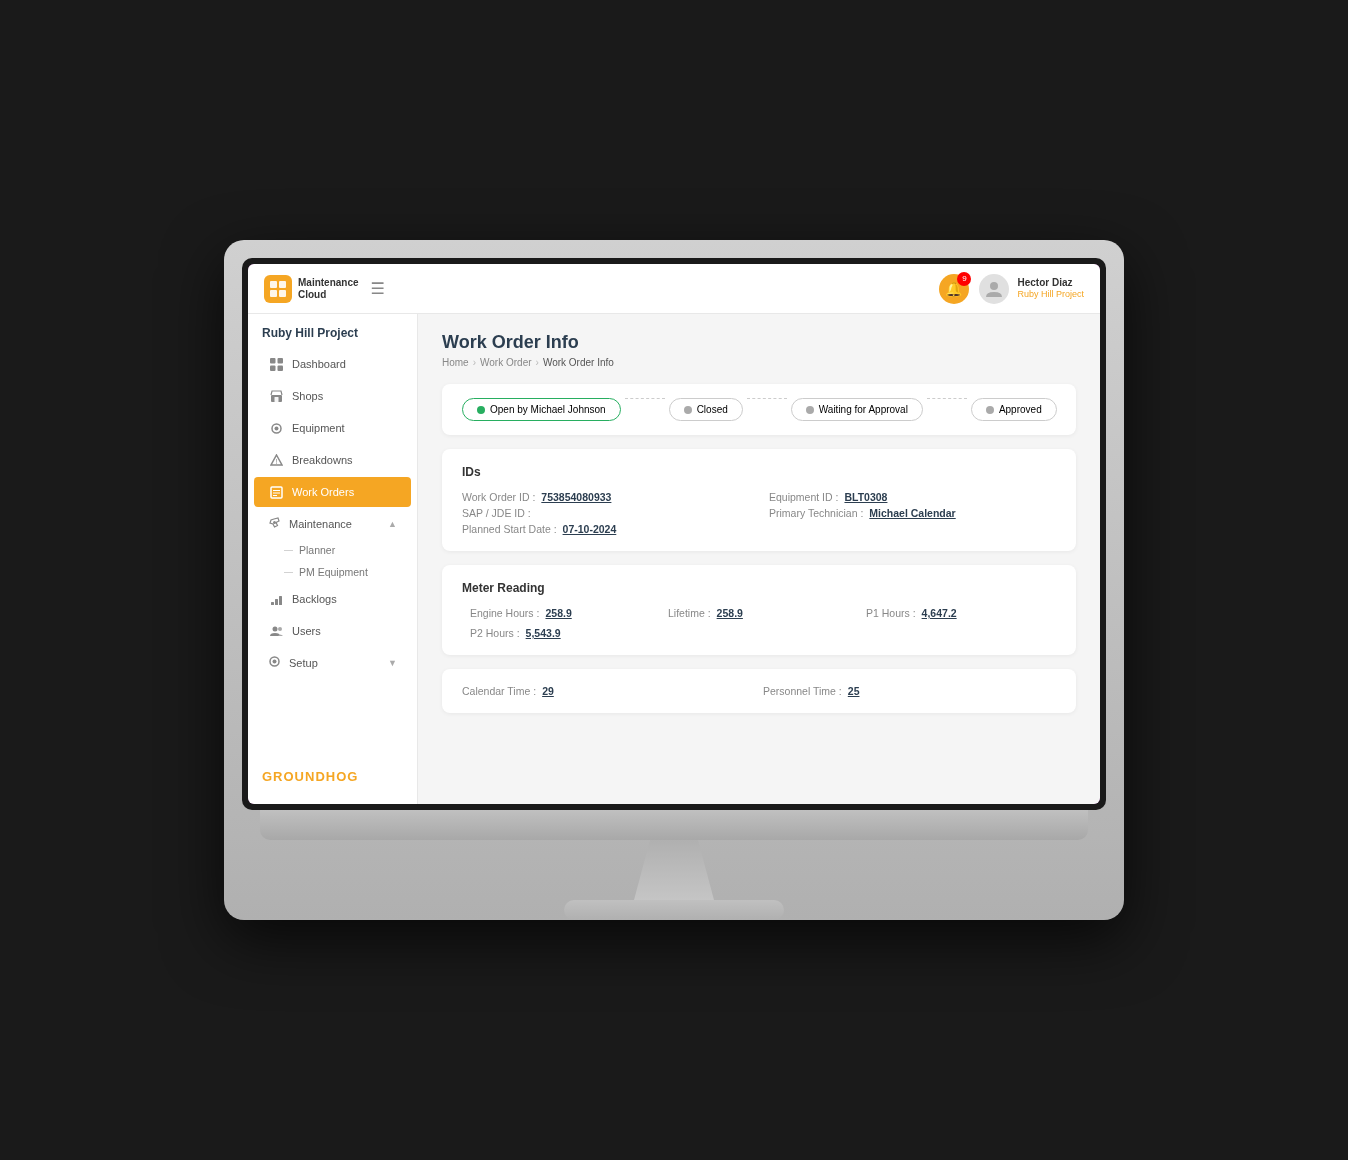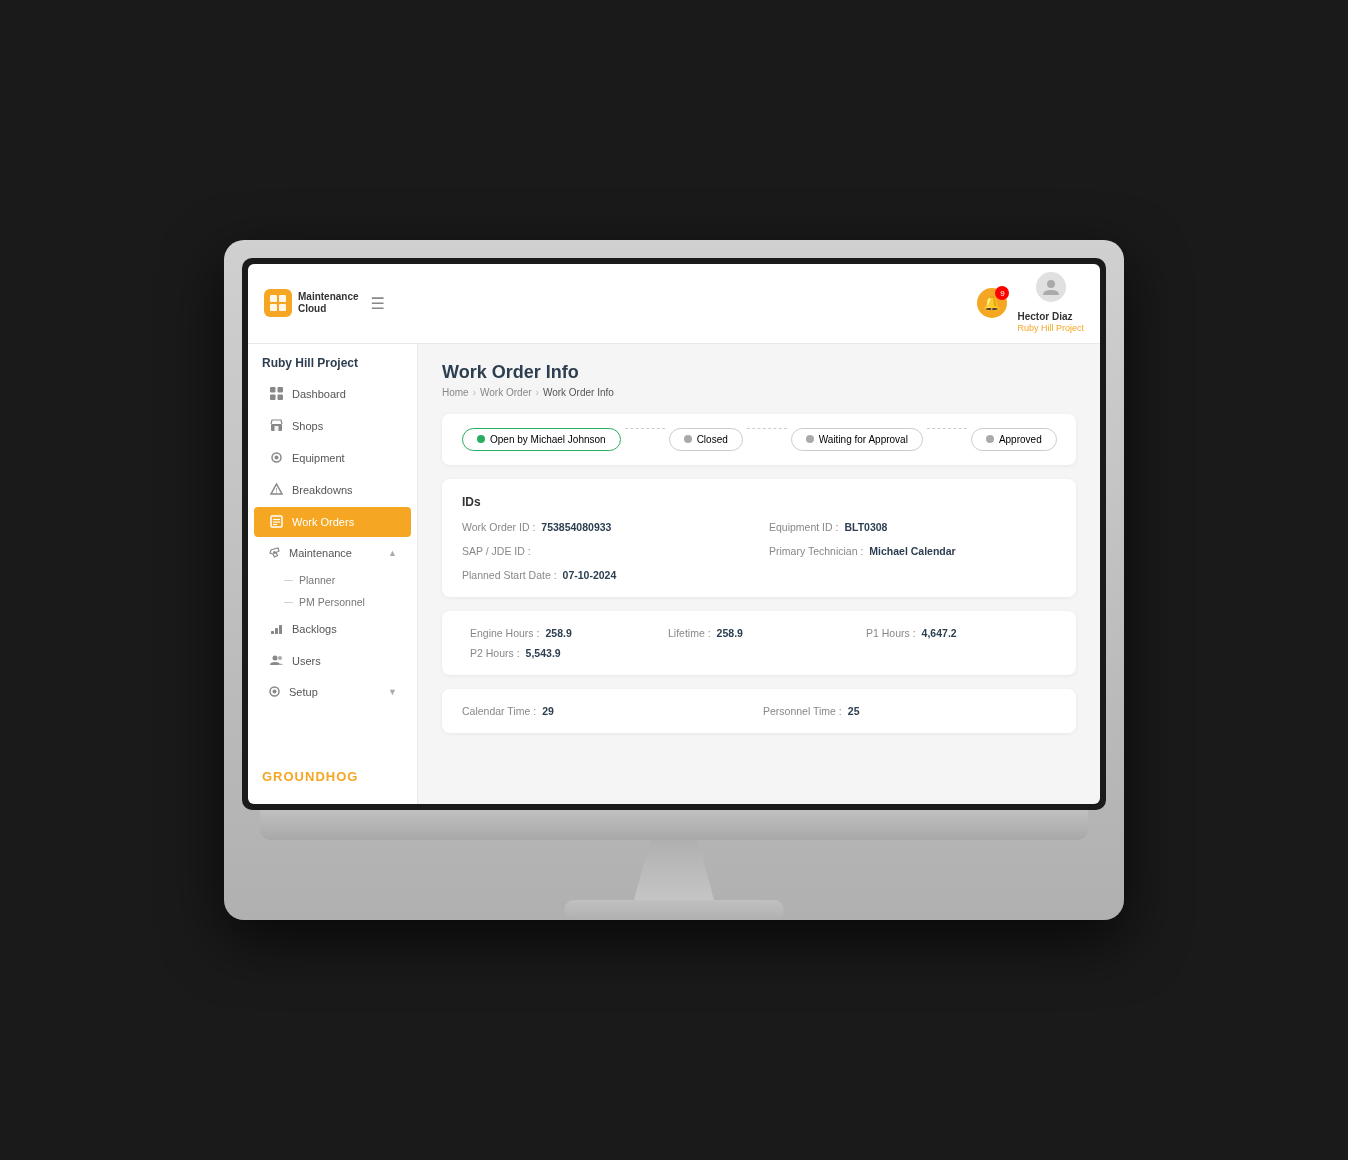--- a/index.html
+++ b/index.html
@@ -146,21 +146,20 @@
       display: flex;
       align-items: center;
       justify-content: center;
     }
 
     .user-info {
       display: flex;
       align-items: center;
       gap: 8px;
       cursor: pointer;
-      flex-direction: column;
     }
 
     .user-avatar {
       width: 30px;
       height: 30px;
       border-radius: 50%;
       background: #e0e0e0;
       display: flex;
       align-items: center;
       justify-content: center;
@@ -344,32 +343,32 @@
     .section-title {
       font-size: 12px;
       font-weight: 700;
       color: #333;
       margin-bottom: 12px;
     }
 
     .info-grid {
       display: grid;
       grid-template-columns: 1fr 1fr;
-      gap: 12px 20px;
+      gap: 4px 20px;
     }
 
     .info-row {
       display: flex;
       align-items: baseline;
       gap: 6px;
       font-size: 10.5px;
     }
 
     .info-label { color: #888; }
-    .info-value { color: #2c3e50; font-weight: 600; }
+    .info-value { color: #2c3e50; font-weight: 600; text-decoration: underline; }
 
     .meter-grid {
       display: grid;
       grid-template-columns: repeat(3, 1fr);
       gap: 8px;
       margin-left: 8px;
     }
 
     .estimated-grid {
       display: grid;
@@ -493,21 +492,21 @@
                 </div>
                 <span>Maintenance</span>
               </div>
               <span style="font-size:9px; color:#aaa;">▲</span>
             </div>
 
             <div class="sidebar-sub">
               <span>Planner</span>
             </div>
             <div class="sidebar-sub">
-              <span>PM Personnel</span>
+              <span>PM Equipment</span>
             </div>
 
             <div class="sidebar-item">
               <div class="item-icon">
                 <svg width="13" height="13" viewBox="0 0 13 13">
                   <rect x="1" y="9" width="3" height="3" rx="0.5" fill="#888"></rect>
                   <rect x="5" y="6" width="3" height="6" rx="0.5" fill="#888"></rect>
                   <rect x="9" y="3" width="3" height="9" rx="0.5" fill="#888"></rect>
                 </svg>
               </div>
@@ -604,20 +603,21 @@
                   <span class="info-value">Michael Calendar</span>
                 </div>
                 <div class="info-row">
                   <span class="info-label">Planned Start Date :</span>
                   <span class="info-value">07-10-2024</span>
                 </div>
               </div>
             </div>
 
             <div class="info-section">
+              <div class="section-title">Meter Reading</div>
               <div class="meter-grid">
                 <div class="info-row">
                   <span class="info-label">Engine Hours :</span>
                   <span class="info-value">258.9</span>
                 </div>
                 <div class="info-row">
                   <span class="info-label">Lifetime :</span>
                   <span class="info-value">258.9</span>
                 </div>
                 <div class="info-row">

